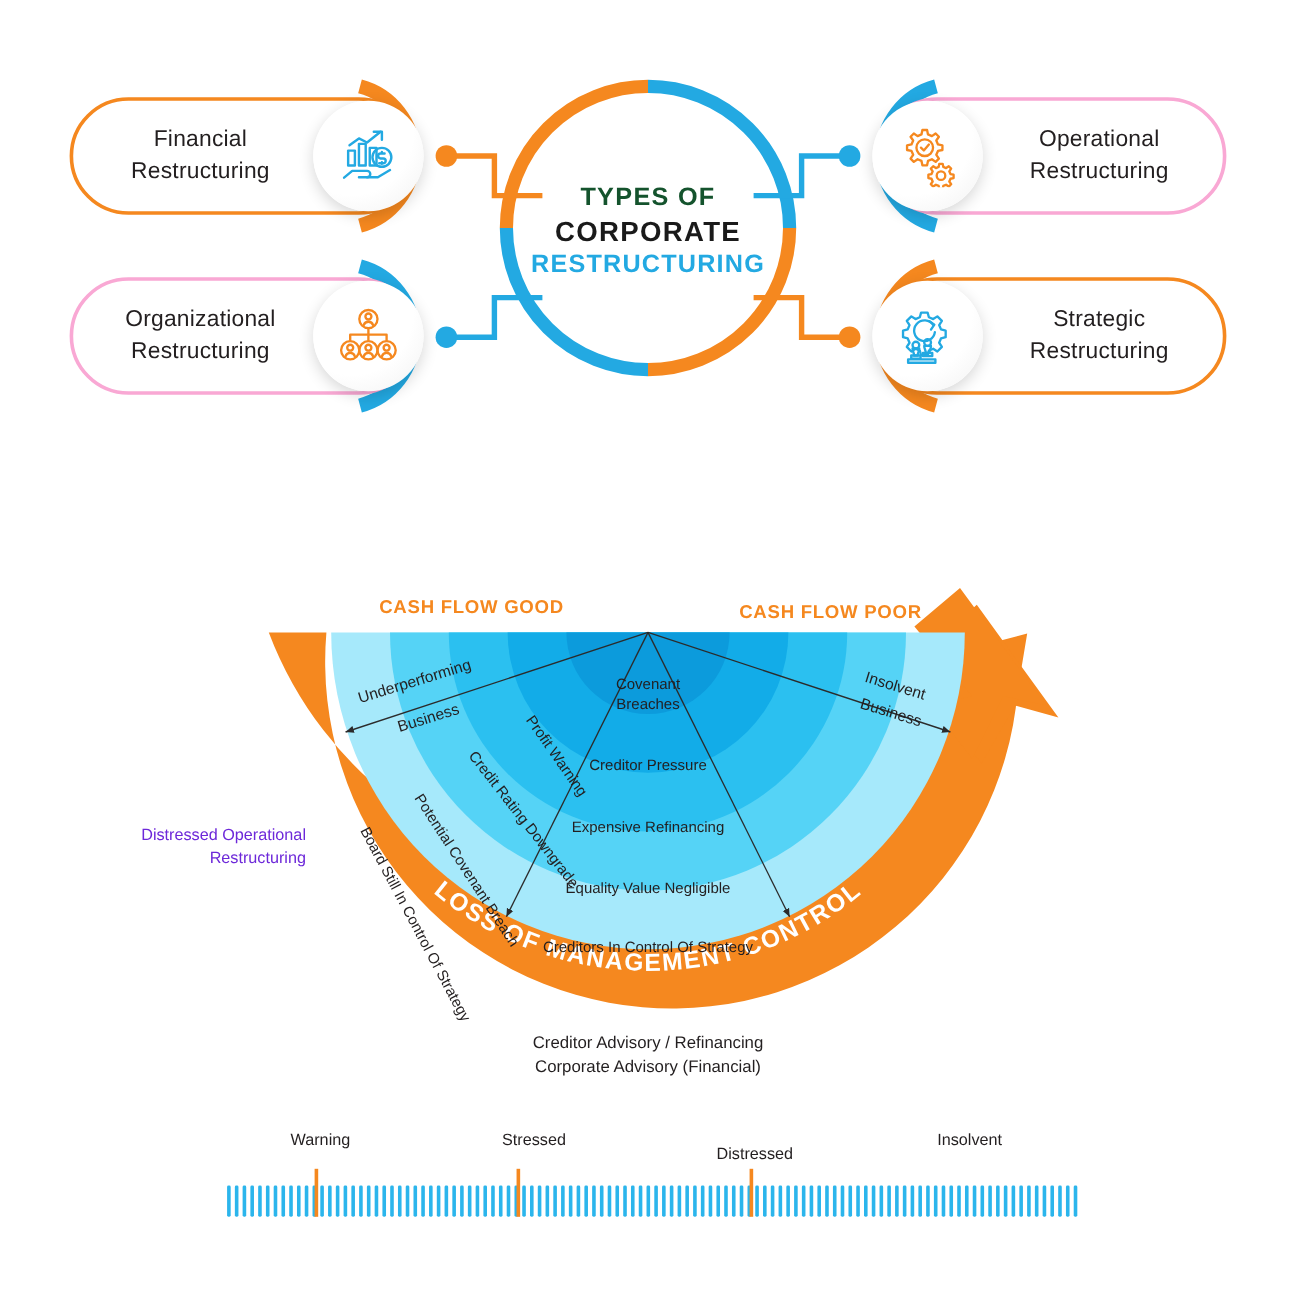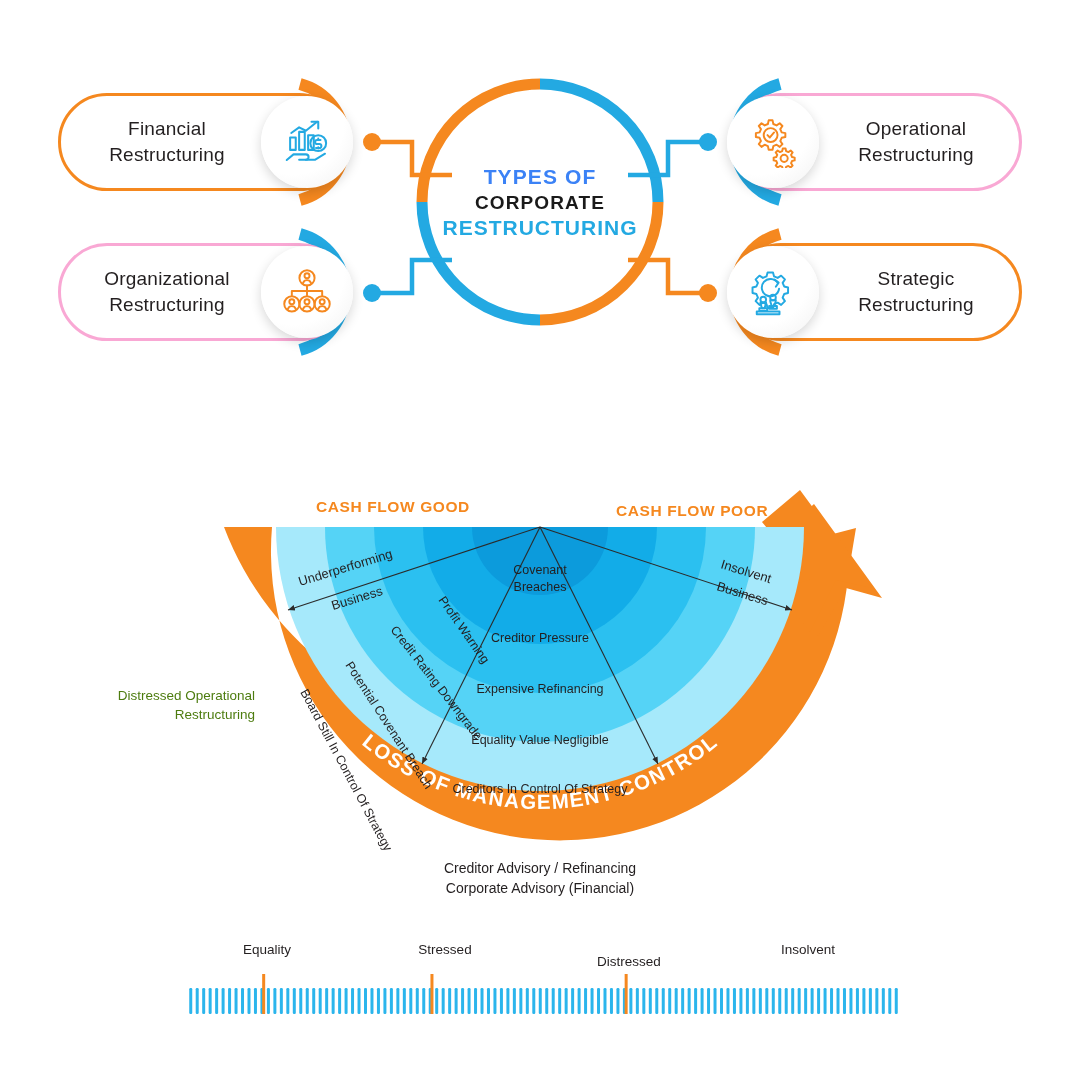--- a/index.html
+++ b/index.html
@@ -7,21 +7,21 @@
     width:1080px;height:1080px;
     background:#ffffff;
     font-family:"Liberation Sans", sans-serif;
     position:relative;
     overflow:hidden;
     color:#231f20;
   }
   .stage{position:absolute;inset:0;}
 
   
-  .top-section{position:absolute;left:0;top:12px;width:1080px;height:380px;}
+  .top-section{position:absolute;left:0;top:0;width:1080px;height:380px;}
 
   .pill{
     position:absolute;
     width:290px;height:98px;
     border-radius:49px;
     background:#ffffff;
     box-sizing:border-box;
     display:flex;align-items:center;
     z-index:3;
   }
@@ -64,38 +64,38 @@
   
   .connectors{position:absolute;left:0;top:0;width:1080px;height:380px;z-index:2;}
 
   .center-title{
     position:absolute;
     left:420px;top:152px;width:240px;
     text-align:center;
     line-height:1.28;
     z-index:4;
   }
-  .ct1{font-size:21px;font-weight:700;letter-spacing:1.1px;color:#3b82f6;}
-  .ct2{font-size:19px;font-weight:700;letter-spacing:1.1px;color:#1a1a1a;text-align:center;}
+  .ct1{font-size:21px;font-weight:700;letter-spacing:1.1px;color:#14532d;}
+  .ct2{font-size:23px;font-weight:700;letter-spacing:1.1px;color:#1a1a1a;text-align:center;}
   .ct3{font-size:21px;font-weight:700;letter-spacing:1.0px;color:#23A9E2;}
 
   
   .fan-section{position:absolute;left:0;top:400px;width:1080px;height:540px;}
 
   .cf-label{
     position:absolute;
     font-size:15.5px;font-weight:700;letter-spacing:.6px;
     color:#F5881F;
     white-space:nowrap;
   }
 
   .side-label{
     position:absolute;
     font-size:13.5px;line-height:19px;
-    color:#4d7c0f;
+    color:#6d28d9;
     white-space:nowrap;
   }
   .side-label.l{text-align:right;}
   .side-label.r{text-align:left;}
 
   .bottom-note{
     position:absolute;
     left:0;width:1080px;
     text-align:center;
     font-size:14px;line-height:20px;
@@ -298,21 +298,21 @@
       <span>Distressed Operational</span><br><span>Restructuring</span>
     </div>
 
     <div class="bottom-note" style="top:458px;">
       <span>Creditor Advisory / Refinancing</span><br><span>Corporate Advisory (Financial)</span>
     </div>
   </div>
 
   <div class="ruler">
     <div class="ruler-labels" id="rulerLabels">
-        <div class="r-label" style="left: 267px;">Equality</div>
+        <div class="r-label" style="left: 267px;">Warning</div>
         <div class="r-label" style="left: 445px;">Stressed</div>
         <div class="r-label" style="left: 629px; margin-top: 12px;">Distressed</div>
         <div class="r-label" style="left: 808px;">Insolvent</div>
       </div>
     <svg width="1080" height="70" viewBox="0 0 1080 70" style="position:absolute;left:0;top:32px;" id="rulerSvg">
         <rect x="189.24" y="26" width="3" height="26" rx="1.2" fill="#2BB5EC"></rect>
         <rect x="195.71" y="26" width="3" height="26" rx="1.2" fill="#2BB5EC"></rect>
         <rect x="202.18" y="26" width="3" height="26" rx="1.2" fill="#2BB5EC"></rect>
         <rect x="208.65" y="26" width="3" height="26" rx="1.2" fill="#2BB5EC"></rect>
         <rect x="215.13" y="26" width="3" height="26" rx="1.2" fill="#2BB5EC"></rect>

